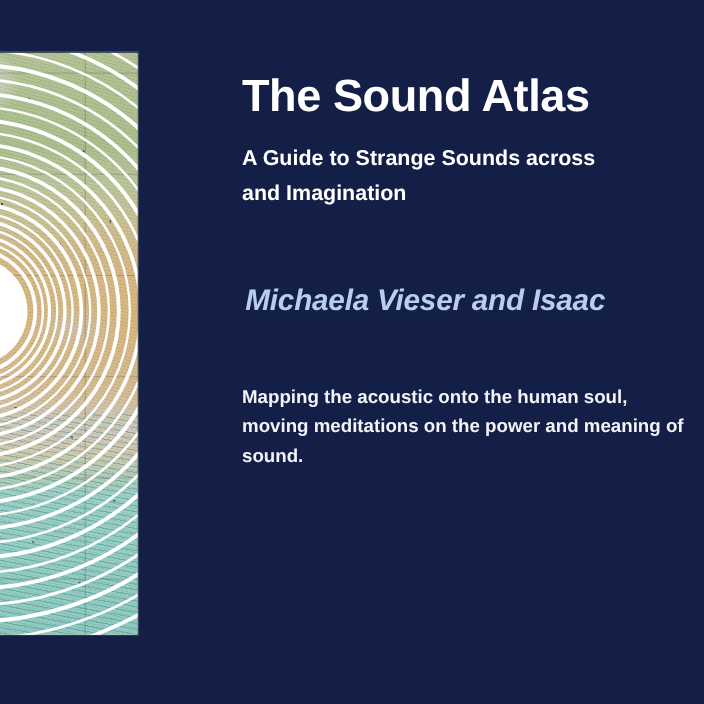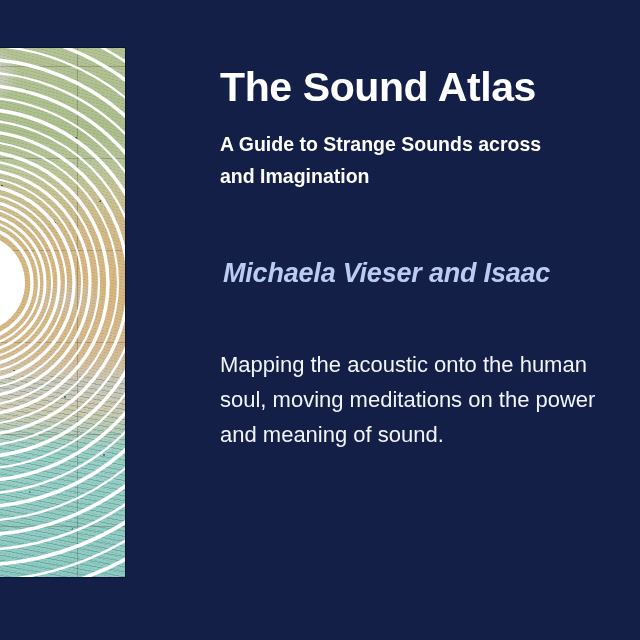--- a/index.html
+++ b/index.html
@@ -187,22 +187,22 @@
     color: #b9cdf0;
     letter-spacing: -0.2px;
     white-space: nowrap;
   }
 
   #book-description {
     position: absolute;
     top: 348px;
     left: 0;
     width: 412px;
-    font-size: 22px;
-    font-weight: normal;
+    font-size: 17px;
+    font-weight: bold;
     color: #f2f4fa;
     line-height: 1.58;
   }
 </style>
 </head>
 <body>
 
 <div id="slide">
 
   <div id="map-panel">

